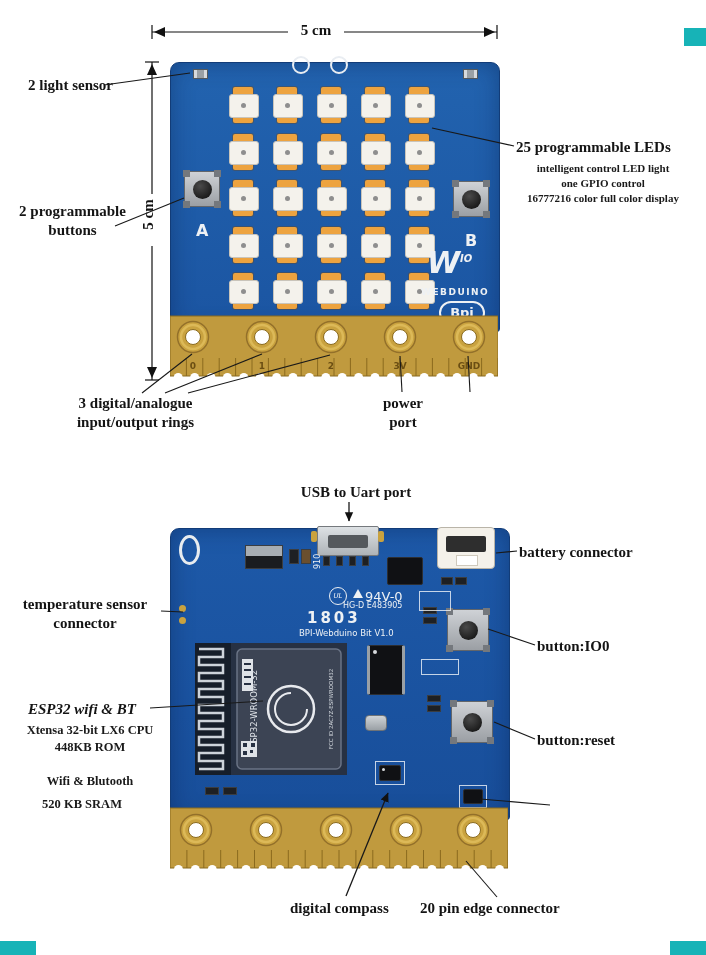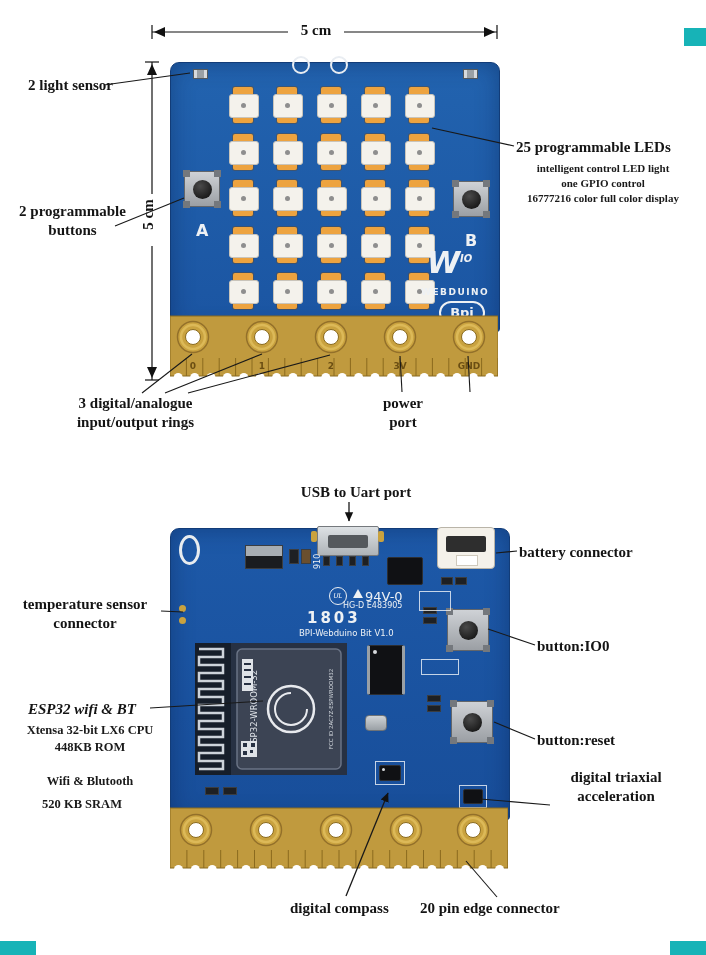--- a/index.html
+++ b/index.html
@@ -352,21 +352,20 @@
   <div class="label center" style="left:278px;top:483px;width:156px;">USB to Uart port</div>
   <div class="label" style="left:519px;top:543px;">battery connector</div>
   <div class="label center" style="left:6px;top:595px;width:158px;">temperature sensor connector</div>
   <div class="label" style="left:28px;top:700px;font-style:italic;">ESP32 wifi &amp; BT</div>
   <div class="desc2" style="left:10px;top:722px;width:160px;">Xtensa 32-bit LX6 CPU</div>
   <div class="desc2" style="left:10px;top:739px;width:160px;">448KB ROM</div>
   <div class="desc2" style="left:2px;top:756px;width:160px;margin-top:40px;">520 KB SRAM</div>
   <div class="desc2" style="left:10px;top:773px;width:160px;">Wifi &amp; Blutooth</div>
   <div class="label" style="left:537px;top:637px;">button:IO0</div>
   <div class="label" style="left:537px;top:731px;">button:reset</div>
-  <div class="label center" style="left:538px;top:768px;width:156px;">digital triaxial acceleration</div>
   <div class="label" style="left:290px;top:899px;">digital compass</div>
   <div class="label" style="left:420px;top:899px;">20 pin edge connector</div>
 
   <div class="board" style="left:170px;top:528px;width:338px;height:290px;background:linear-gradient(#1d59a8,#184e9a);">
 
     <div class="abs" style="left:8px;top:6px;width:15px;height:24px;border:3px solid #e8ecef;border-radius:50%;"></div>
 
     <div class="abs" style="left:146px;top:-3px;width:60px;height:28px;background:linear-gradient(#dde1e4,#aeb3b7);border:1px solid #75797d;border-radius:2px;">
       <div class="abs" style="left:10px;top:8px;width:40px;height:13px;background:#55595d;border-radius:2px;"></div>
     </div>

